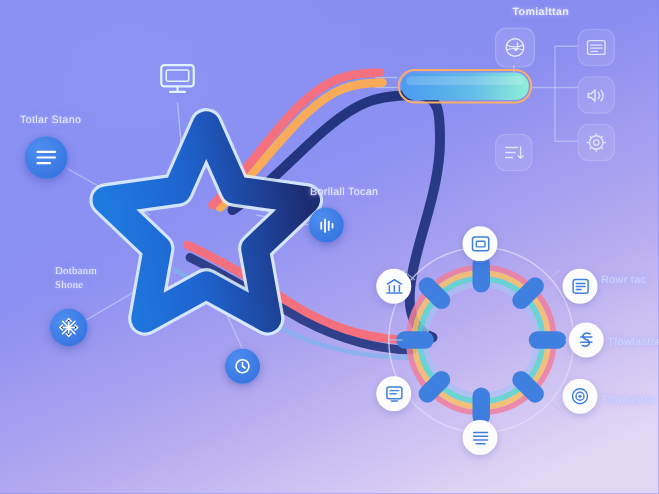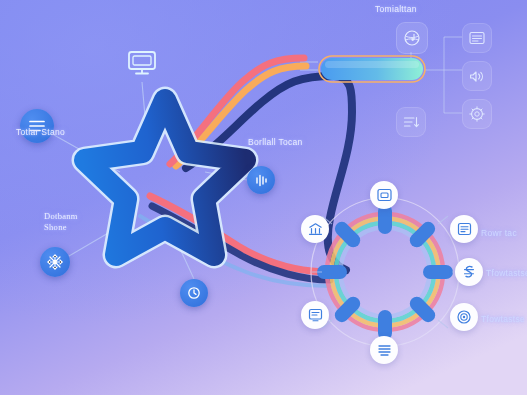--- a/index.html
+++ b/index.html
@@ -279,22 +279,22 @@
   </div>
 
   <div class="node circ-white" style="left:450px;top:303px;width:28px;height:28px;">
     <svg width="16" height="16" viewBox="0 0 16 16">
       <circle cx="8" cy="8" r="6" fill="none" stroke="#3f7fe0" stroke-width="1.2"></circle>
       <circle cx="8" cy="8" r="3.2" fill="none" stroke="#3f7fe0" stroke-width="1.1"></circle>
       <circle cx="8" cy="8" r="1.2" fill="#3f7fe0"></circle>
     </svg>
   </div>
 
-  <div class="lbl" style="left:16px;top:90px;margin-top:37px;">Totlar Stano</div>
+  <div class="lbl" style="left:16px;top:90px;">Totlar Stano</div>
   <div class="lbl" style="left:44px;top:211px;font-family:Liberation Serif, serif;">Dotbanm
 Shone</div>
-  <div class="lbl" style="left:248px;top:137px;text-align:center;">Borllall Tocan</div>
-  <div class="lbl" style="left:375px;top:4px;">Tomialttan</div>
-  <div class="lbl dark" style="left:481px;top:228px;">Rowr tac</div>
+  <div class="lbl" style="left:248px;top:148px;text-align:center;">Borllall Tocan</div>
+  <div class="lbl" style="left:410px;top:4px;font-weight:bold;">Tomialttan</div>
+  <div class="lbl dark" style="left:481px;top:218px;">Rowr tac</div>
   <div class="lbl dark" style="left:486px;top:268px;">Tfowtastse</div>
   <div class="lbl dark" style="left:481px;top:314px;">Tfowtastse</div>
 
 </div>
 
 </body></html>

